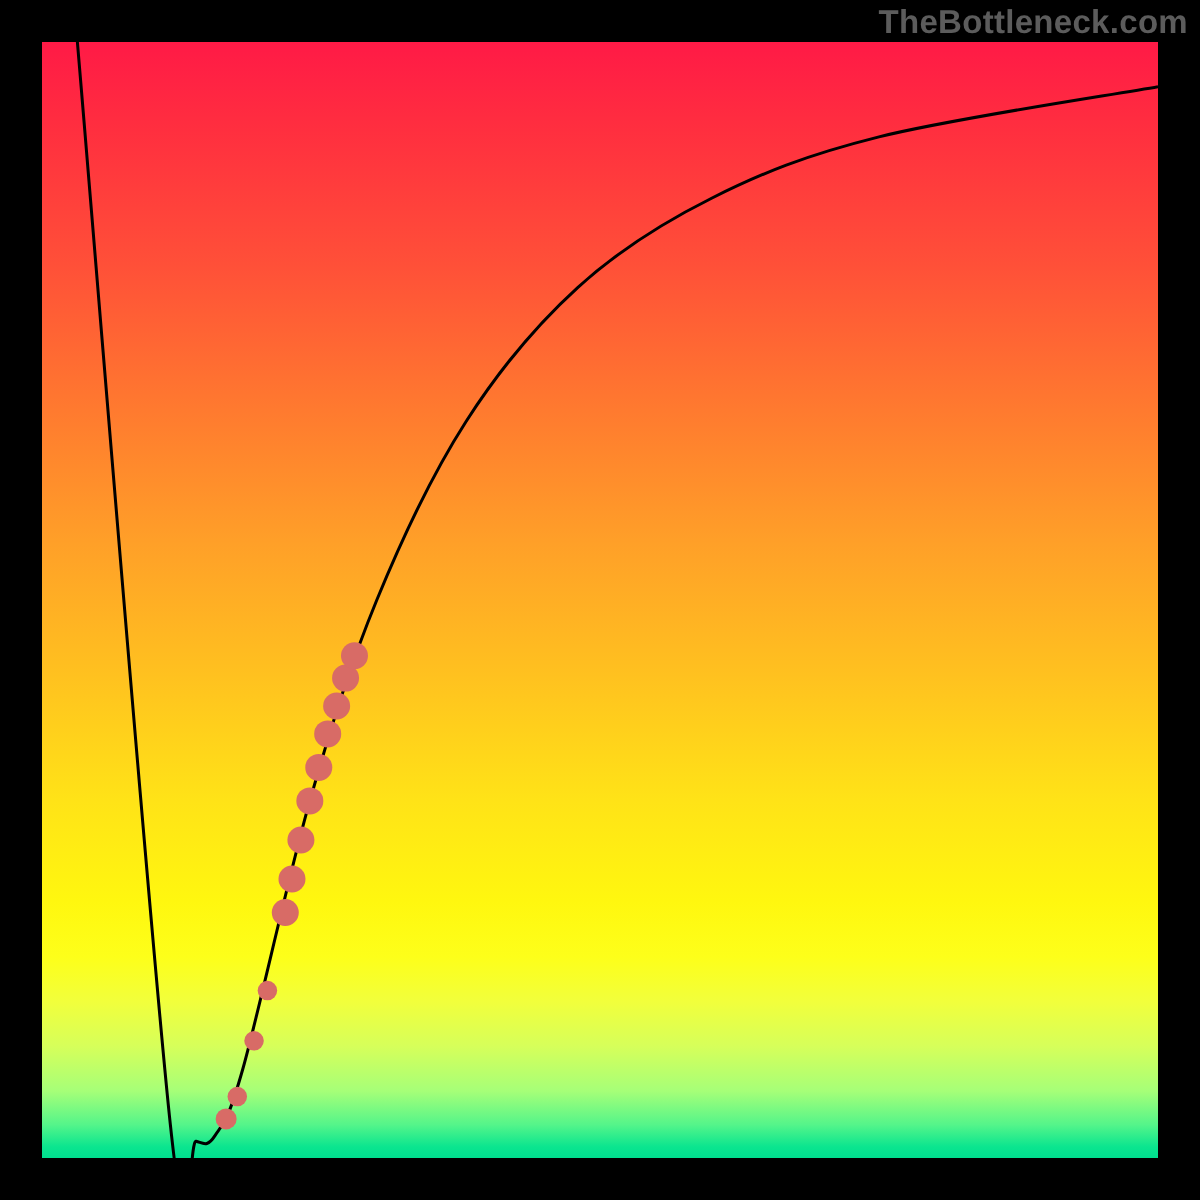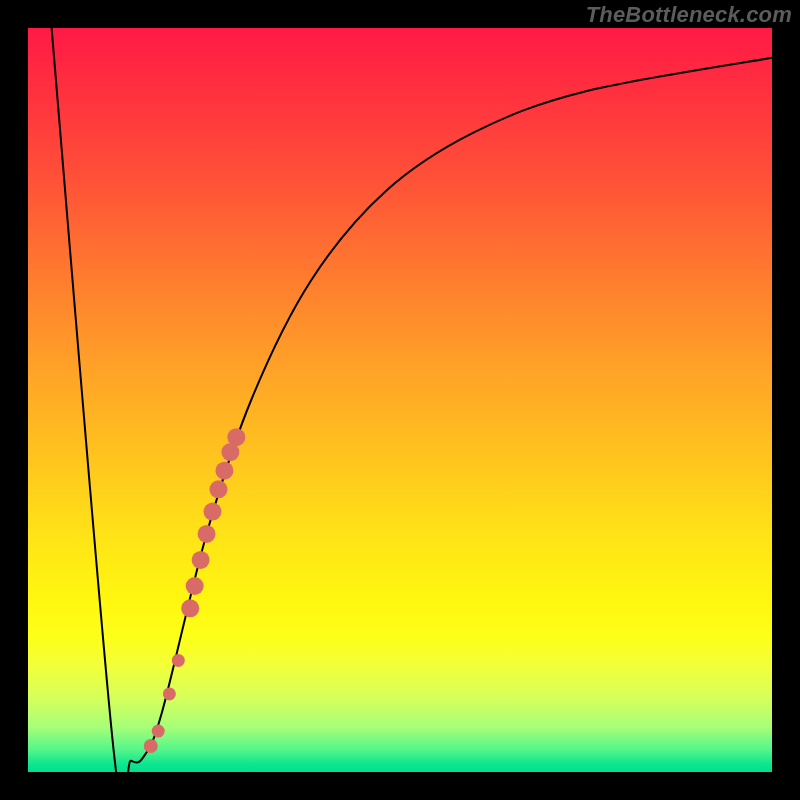--- a/index.html
+++ b/index.html
@@ -13,21 +13,20 @@
   .watermark {
     position: absolute;
     top: 2px;
     right: 8px;
     font-family: Arial, Helvetica, sans-serif;
     font-size: 22px;
     font-weight: 600;
     color: #5c5c5c;
     letter-spacing: 0.2px;
     z-index: 20;
-    font-style: italic;
   }
   .plot-area {
     position: absolute;
     left: 28px;
     top: 28px;
     width: 744px;
     height: 744px;
     overflow: hidden;
   }
   .gradient {

